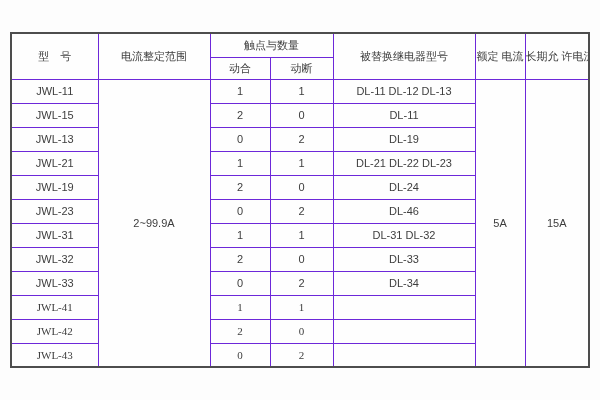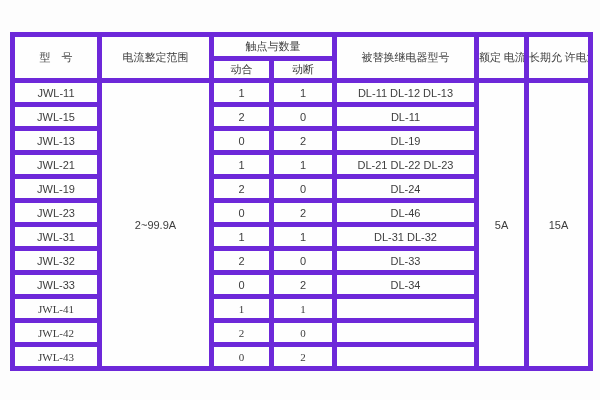--- a/index.html
+++ b/index.html
@@ -21,32 +21,32 @@
     top: 32px;
     width: 578px;
     border-collapse: collapse;
     table-layout: fixed;
     background: #fefefe;
     color: #3d3d3d;
     font-size: 11px;
     border: 2px solid #4d4d4d;
   }
   table.spec th, table.spec td {
-    border: 5px solid #6d28d9;
+    border: 1px solid #6d28d9;
     text-align: center;
     vertical-align: middle;
     padding: 0;
     font-weight: normal;
     overflow: hidden;
     white-space: nowrap;
   }
   thead tr.hrow1 { height: 24px; }
   thead tr.hrow2 { height: 22px; }
   tbody tr { height: 24px; padding-left: 40px; }
-  th.multiline { white-space: pre-line; line-height: 21px; font-family: Liberation Serif, serif; }
+  th.multiline { white-space: pre-line; line-height: 21px; }
   
   tbody tr:nth-child(n+10) td {
     font-family: "Liberation Serif", "DejaVu Serif", serif;
     text-align: center;
   }
 </style>
 </head>
 <body>
 
 <div class="page">

